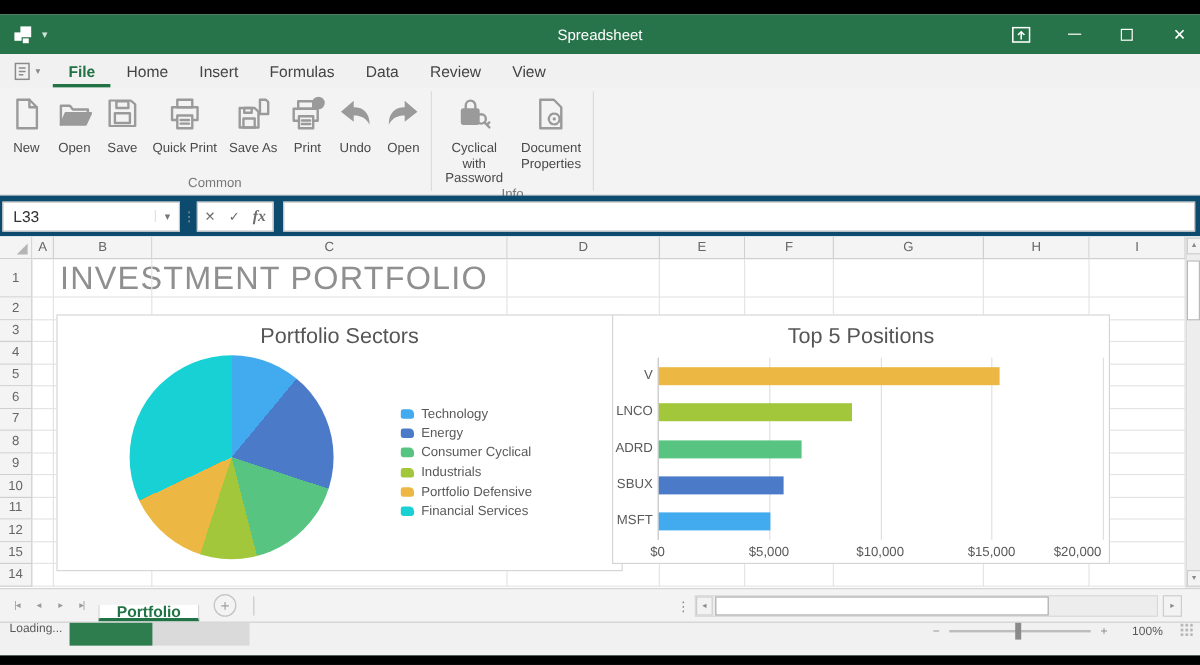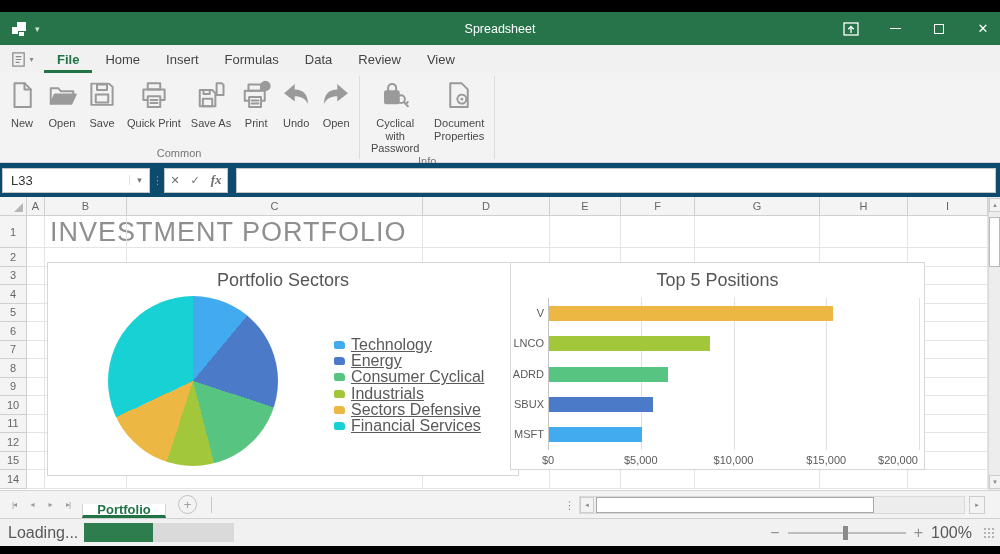--- a/index.html
+++ b/index.html
@@ -51,21 +51,21 @@
   .corner .tri { position:absolute; right:3px; bottom:3px; width:0; height:0; border-bottom:9px solid #b5b5b5; border-left:9px solid transparent; }
   .vline { position:absolute; width:1px; background:#e4e4e4; }
   .hline { position:absolute; height:1px; background:#e4e4e4; }
   .cell-title { position:absolute; left:50px; top:20px; font-size:27px; font-weight:300; letter-spacing:1px; color:#8f8f8f; white-space:nowrap; }
 
   .chart { position:absolute; background:#fff; border:1px solid #d6d6d6; z-index:2; }
   .chart-title { position:absolute; top:7px; left:0; right:0; text-align:center; font-size:18px; font-weight:300; color:#555; }
   #pie-circle { position:absolute; border-radius:50%; }
   .legend-item { position:absolute; display:flex; align-items:center; height:16px; }
   .legend-marker { width:11px; height:8px; border-radius:2px 4px 2px 2px; }
-  .legend-label { margin-left:6px; font-size:16px; color:#595959; white-space:nowrap;text-decoration:underline; }
+  .legend-label { margin-left:6px; font-size:11px; color:#595959; white-space:nowrap; }
   .bar-grid { position:absolute; width:1px; background:#e0e0e0; }
   .bar-grid.axis { background:#c4c4c4; }
   .hbar { position:absolute; height:15px; }
   .bar-cat { position:absolute; width:33px; text-align:right; font-size:11px; color:#595959; }
   .bar-tick { position:absolute; font-size:11px; color:#595959; transform:translateX(-50%); white-space:nowrap; }
 
   
   .vscroll { position:absolute; right:0; top:0; width:12px; height:100%; background:#ededed; border-left:1px solid #d9d9d9; z-index:3; }
   .vs-btn { position:absolute; left:0; width:12px; height:14px; background:#f3f3f3; border:1px solid #cdcdcd; color:#8a8a8a; font-size:6px; display:flex; align-items:center; justify-content:center; }
   .vs-thumb { position:absolute; left:0; top:20px; width:11px; height:50px; background:#fff; border:1px solid #b9b9b9; }
@@ -78,21 +78,21 @@
   .addsheet { margin-left:12px; align-self:center; width:19px; height:19px; border:1px solid #c3c3c3; border-radius:50%; color:#a0a0a0; font-size:13px; display:flex; align-items:center; justify-content:center; }
   .sheet-sep { align-self:center; width:1px; height:16px; background:#c9c9c9; margin-left:14px; }
   .hs-area { position:absolute; right:0; top:0; height:28px; display:flex; align-items:center; }
   .hsplit { color:#8a8a8a; font-size:11px; margin-right:4px; }
   .hscroll { position:relative; width:386px; height:18px; background:#ededed; border:1px solid #d9d9d9; }
   .hs-btn { position:absolute; top:0; width:14px; height:16px; background:#f3f3f3; border:1px solid #cdcdcd; color:#8a8a8a; font-size:7px; display:flex; align-items:center; justify-content:center; }
   .hs-thumb { position:absolute; left:16px; top:0; width:278px; height:16px; background:#fff; border:1px solid #a9a9a9; }
   .hs-right { margin:0 15px 0 4px; width:16px; height:18px; background:#f3f3f3; border:1px solid #cdcdcd; color:#8a8a8a; font-size:7px; display:flex; align-items:center; justify-content:center; }
 
   
-  .statusbar { position:absolute; top:506px; left:0; right:0; height:28px; background:#f1f1f1; border-top:1px solid #d0d0d0; display:flex; align-items:center; font-size:16px; color:#595959; }
+  .statusbar { position:absolute; top:506px; left:0; right:0; height:28px; background:#f1f1f1; border-top:1px solid #d0d0d0; display:flex; align-items:flex-start; font-size:10px; color:#595959; }
   .loading { margin-left:8px; }
   .progress { margin-left:6px; width:150px; height:19px; background:#dadada; position:relative; }
   .progress-fill { position:absolute; left:0; top:0; bottom:0; background:#2e7d4f; }
   .spacer { flex:1; }
   .zoomctl { display:flex; align-items:center; gap:8px; margin-right:6px; color:#8f8f8f; }
   .zslider { position:relative; width:118px; height:14px; }
   .ztrack { position:absolute; top:6px; left:0; right:0; height:2px; background:#bdbdbd; }
   .zthumb { position:absolute; top:0; width:5px; height:14px; background:#8a8a8a; }
   .zoom-label { width:38px; text-align:right; color:#595959; }
   .grip { width:11px; height:11px; margin:0 6px 0 8px; background-image:radial-gradient(#b3b3b3 1.1px, transparent 1.2px); background-size:4px 4px; }
@@ -325,21 +325,21 @@
           <div class="legend-item" style="left: 286px; top: 106.4px;">
             <div class="legend-marker" style="background: rgb(87, 196, 130);"></div>
             <div class="legend-label">Consumer Cyclical</div>
           </div>
           <div class="legend-item" style="left: 286px; top: 122.6px;">
             <div class="legend-marker" style="background: rgb(162, 199, 59);"></div>
             <div class="legend-label">Industrials</div>
           </div>
           <div class="legend-item" style="left: 286px; top: 138.8px;">
             <div class="legend-marker" style="background: rgb(236, 184, 67);"></div>
-            <div class="legend-label">Sectors Defensive</div>
+            <div class="legend-label">Portfolio Defensive</div>
           </div>
           <div class="legend-item" style="left: 286px; top: 155px;">
             <div class="legend-marker" style="background: rgb(24, 209, 212);"></div>
             <div class="legend-label">Financial Services</div>
           </div>
         </div>
     </div>
       <div class="chart" id="bar-chart" style="left:510px; top:65px; width:415px; height:208px;">
       <div class="chart-title" id="bar-title">Top 5 Positions</div>
       <div id="bar-plot">

